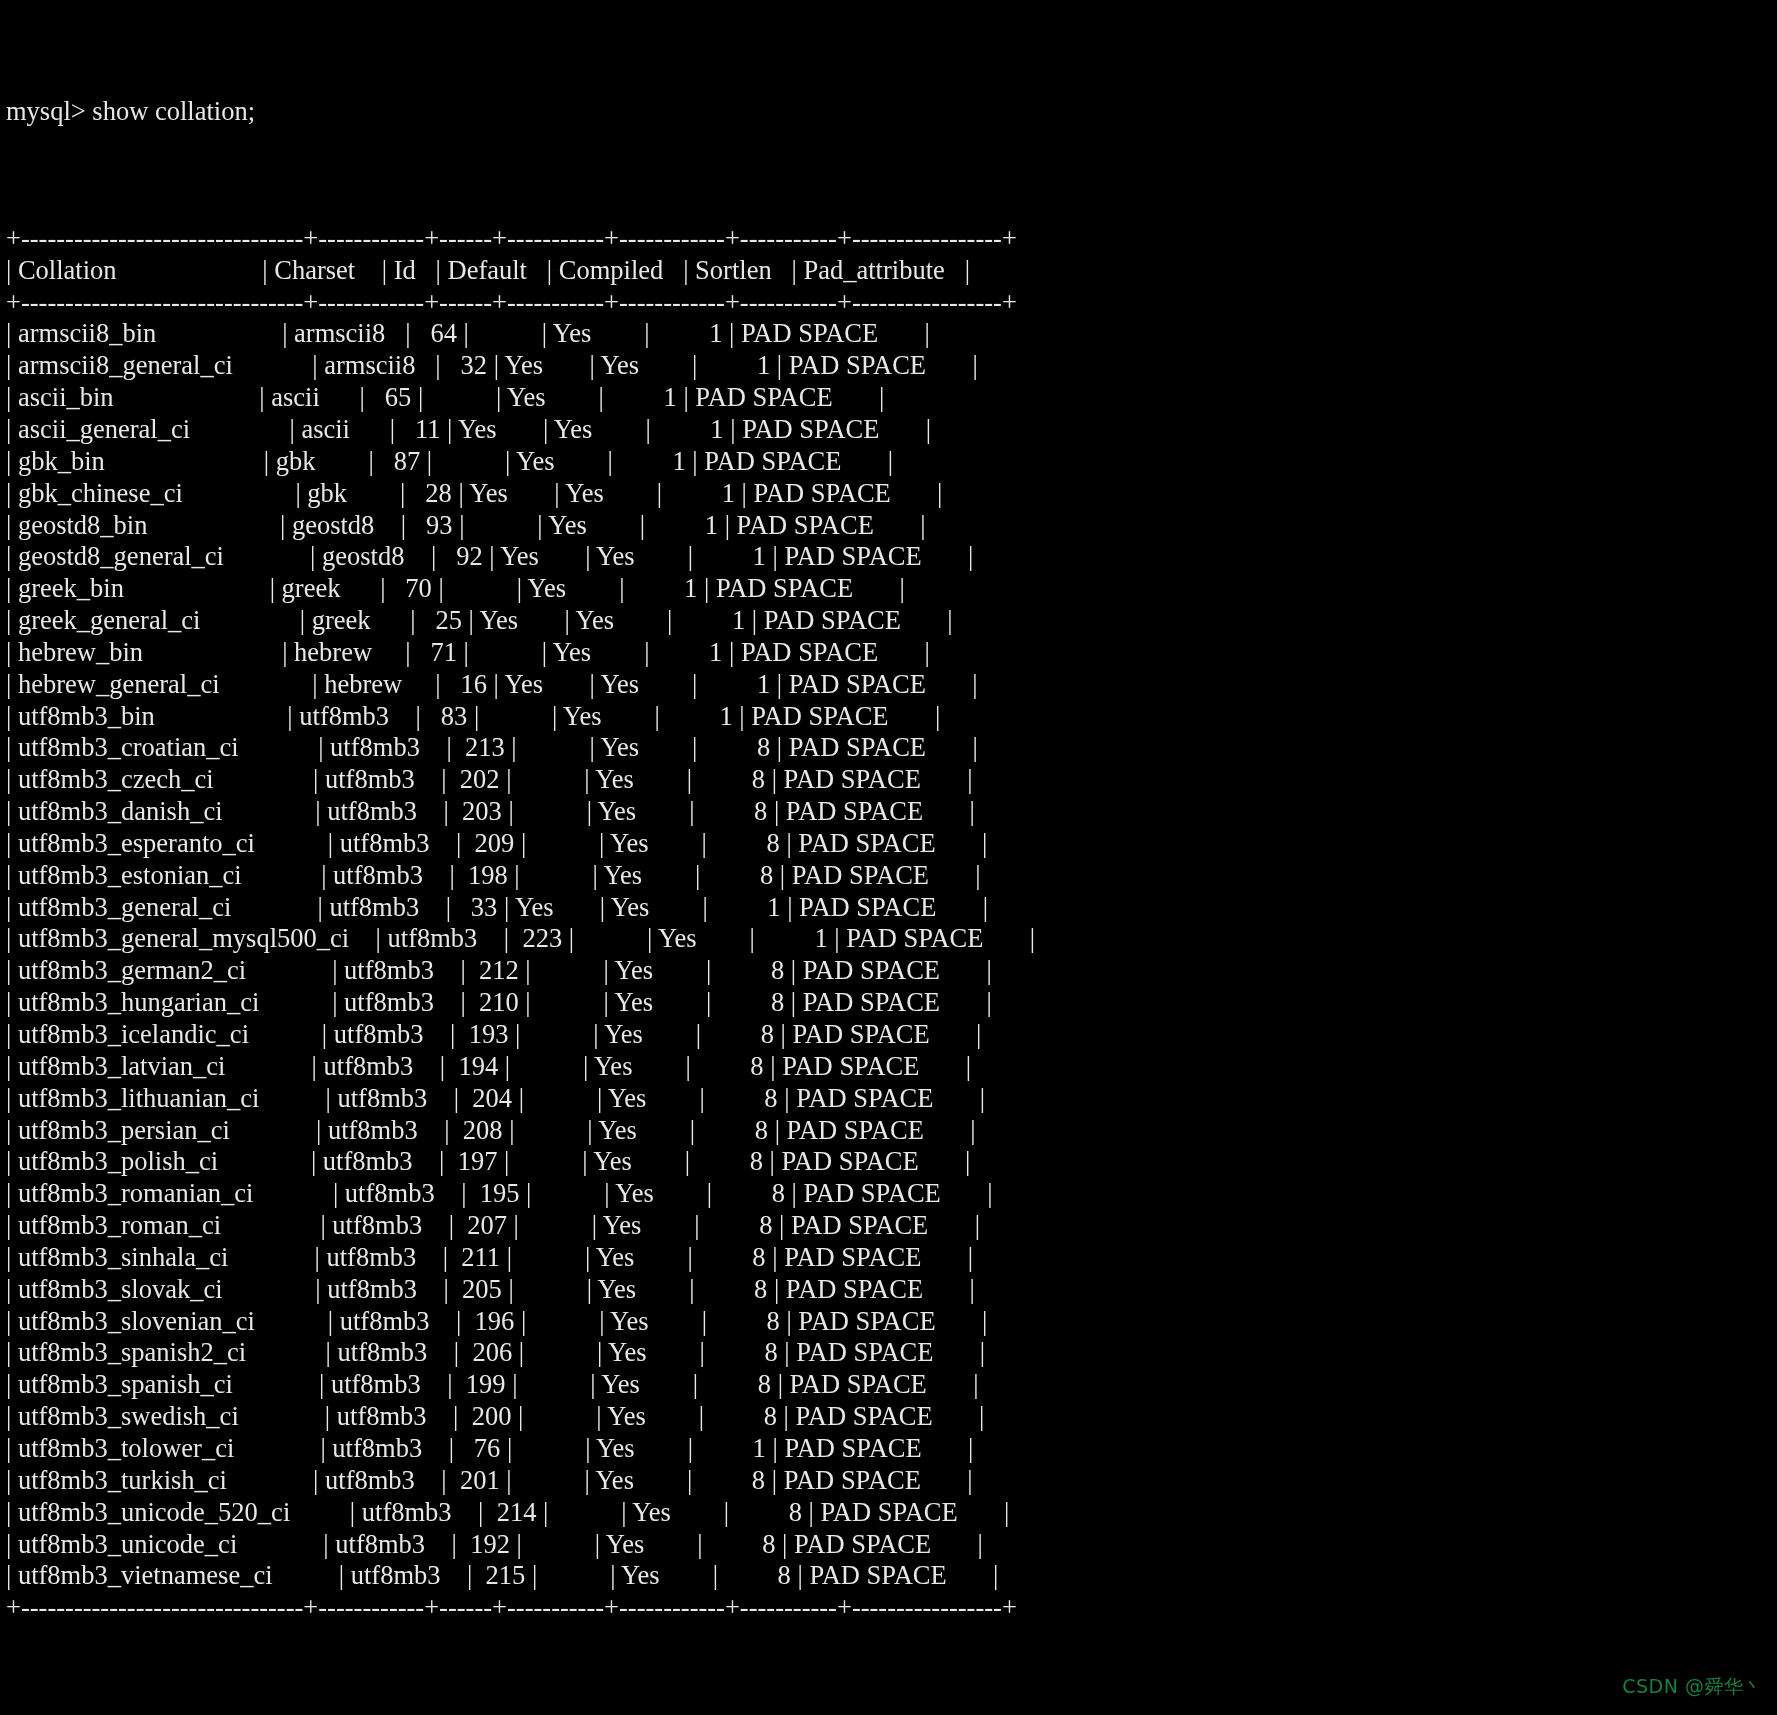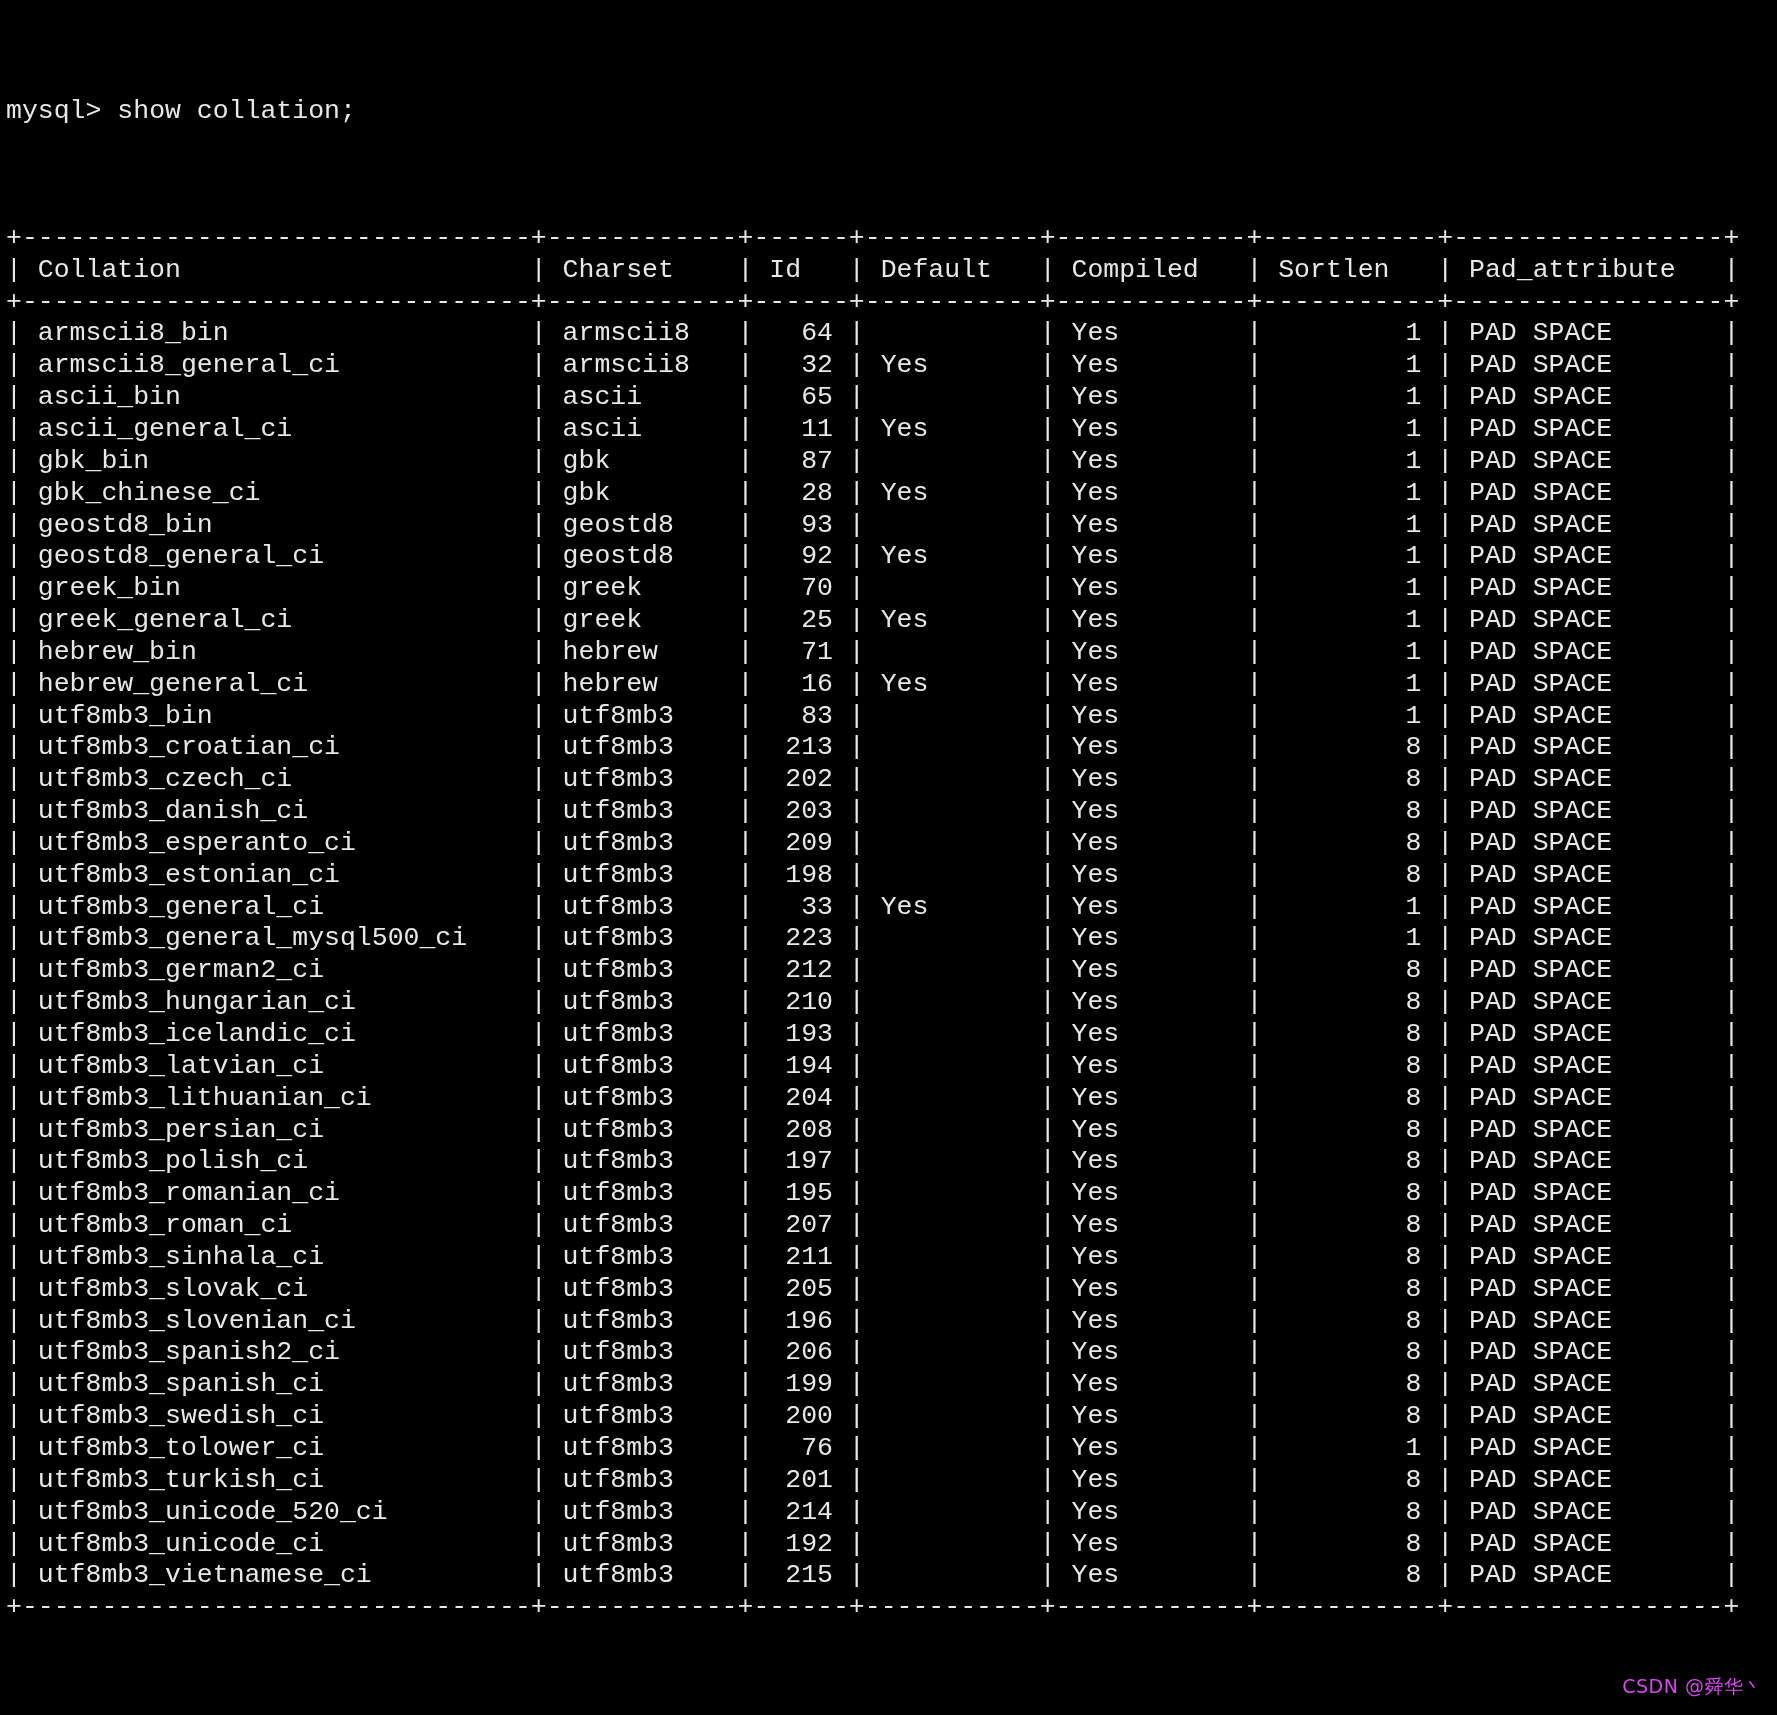--- a/index.html
+++ b/index.html
@@ -24,30 +24,30 @@
     font-size: 26.5px;
     line-height: 31.85px;
     letter-spacing: 0px;
     padding: 0px 0 0 6px;
     box-sizing: border-box;
     white-space: pre;
   }
   .line {
     white-space: pre;
     height: 31.85px;
-    font-family: Liberation Mono, monospace;
+    font-family: Liberation Serif, serif;
   }
   .prompt-line {
     white-space: pre;
   }
   .watermark {
     position: absolute;
     right: 14px;
     bottom: 12px;
-    color: #d946ef;
+    color: #15803d;
     font-size: 19px;
     font-family: "DejaVu Sans", "Liberation Sans", sans-serif;
     letter-spacing: 0.5px;
   }
 </style>
 </head>
 <body>
 
 <div id="terminal">
 

